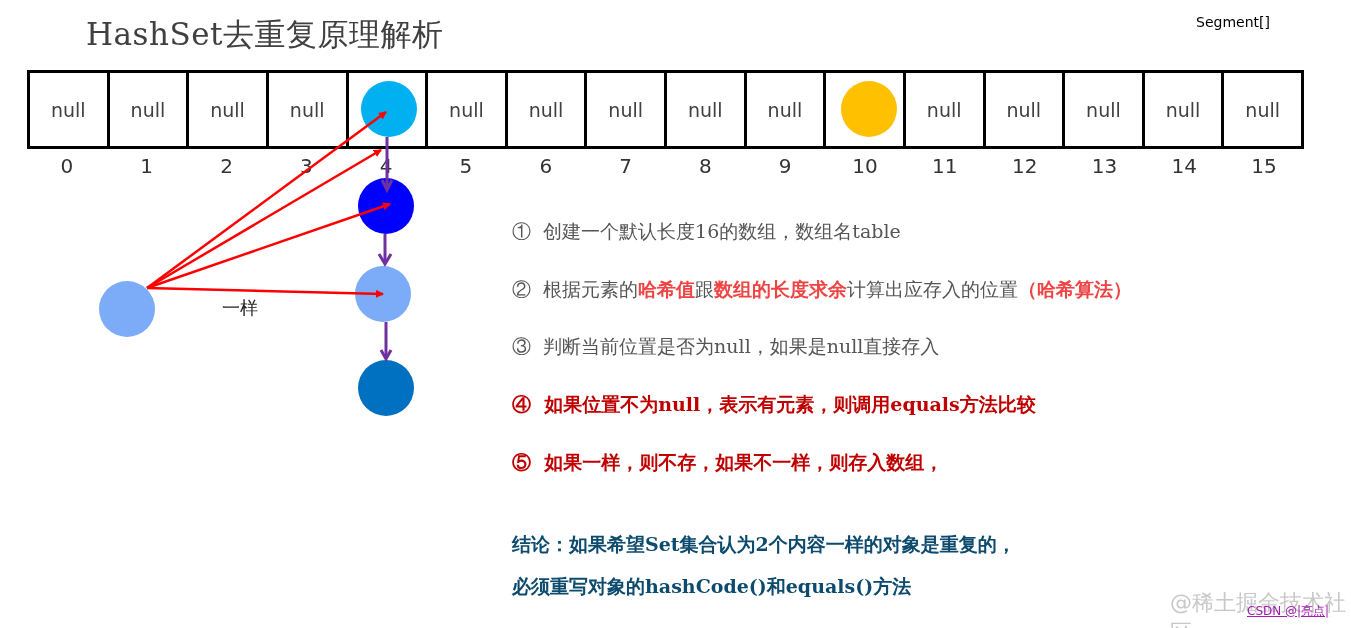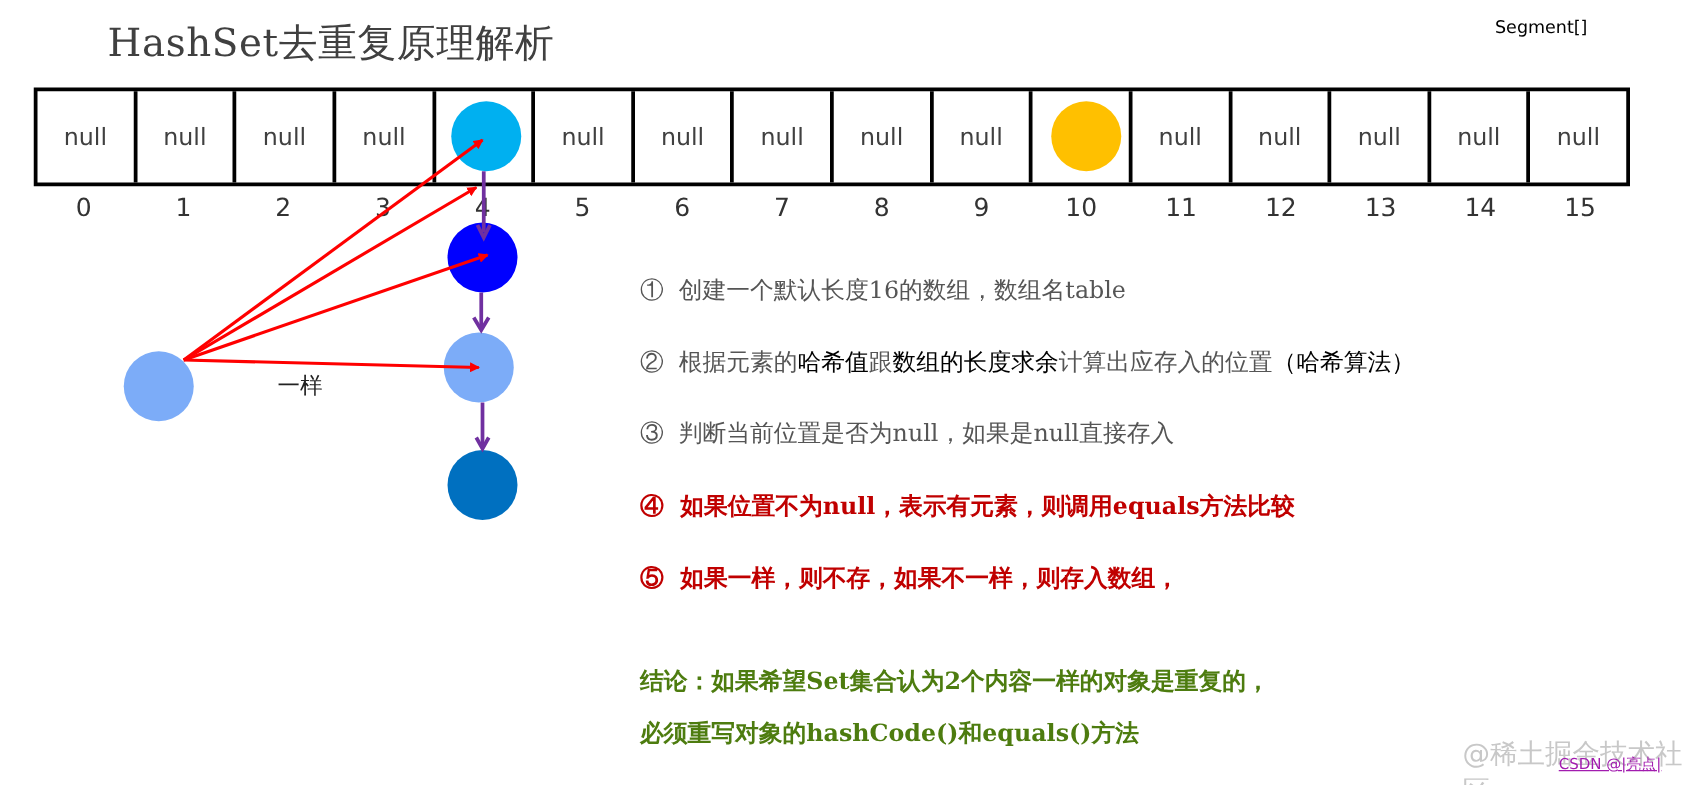--- a/index.html
+++ b/index.html
@@ -6,23 +6,23 @@
   body { width:1351px; height:628px; position:relative; overflow:hidden; font-family:"DejaVu Sans","Liberation Sans",sans-serif; }
   .title { position:absolute; left:62px; top:14px; font-family:"DejaVu Serif","Liberation Serif",serif; font-size:31px; color:#404040; letter-spacing:0.5px;margin-left:24px; }
   .segment { position:absolute; left:1196px; top:14px; font-family:"DejaVu Sans","Liberation Sans",sans-serif; font-size:14px; color:#000000; }
   .array { position:absolute; left:27px; top:70px; width:1277px; height:79px; box-sizing:border-box; border:3px solid #000; display:flex; }
   .cell { flex:1 1 0; border-right:3px solid #000; display:flex; align-items:center; justify-content:center; font-size:19px; color:#404040; font-family:"DejaVu Sans","Liberation Sans",sans-serif; box-sizing:border-box; }
   .cell:last-child { border-right:none; }
   .indexes { position:absolute; left:27px; top:154px; width:1277px; display:flex; }
   .idx { flex:1 1 0; text-align:center; font-size:20px; color:#333; }
   svg.overlay { position:absolute; left:0; top:0; }
   .step { position:absolute; left:512px; font-family:"DejaVu Serif","Liberation Serif",serif; font-size:19px; color:#555; white-space:nowrap; }
-  .step .hl { color:#000000; font-weight:normal; font-family:"DejaVu Sans","Liberation Sans",sans-serif; }
+  .step .hl { color:#ef4444; font-weight:bold; font-family:"DejaVu Sans","Liberation Sans",sans-serif; }
   .step.red { color:#c00000; font-weight:bold; }
-  .concl { position:absolute; left:512px; font-family:"DejaVu Serif","Liberation Serif",serif; font-size:19px; color:#4d7c0f; font-weight:bold; white-space:nowrap; }
+  .concl { position:absolute; left:512px; font-family:"DejaVu Serif","Liberation Serif",serif; font-size:19px; color:#0c4a6e; font-weight:bold; white-space:nowrap; }
   .label-same { position:absolute; left:222px; top:296px; font-size:18px; color:#222; }
   .watermark1 { position:absolute; left:1170px; top:588px; font-size:22px; color:#c8c8c8; }
   .watermark2 { position:absolute; left:1247px; top:603px; font-size:12px; color:#a21caf;text-decoration:underline; }
 </style>
 </head>
 <body>
 
 <div class="title">HashSet去重复原理解析</div>
 <div class="segment">Segment[]</div>
 

